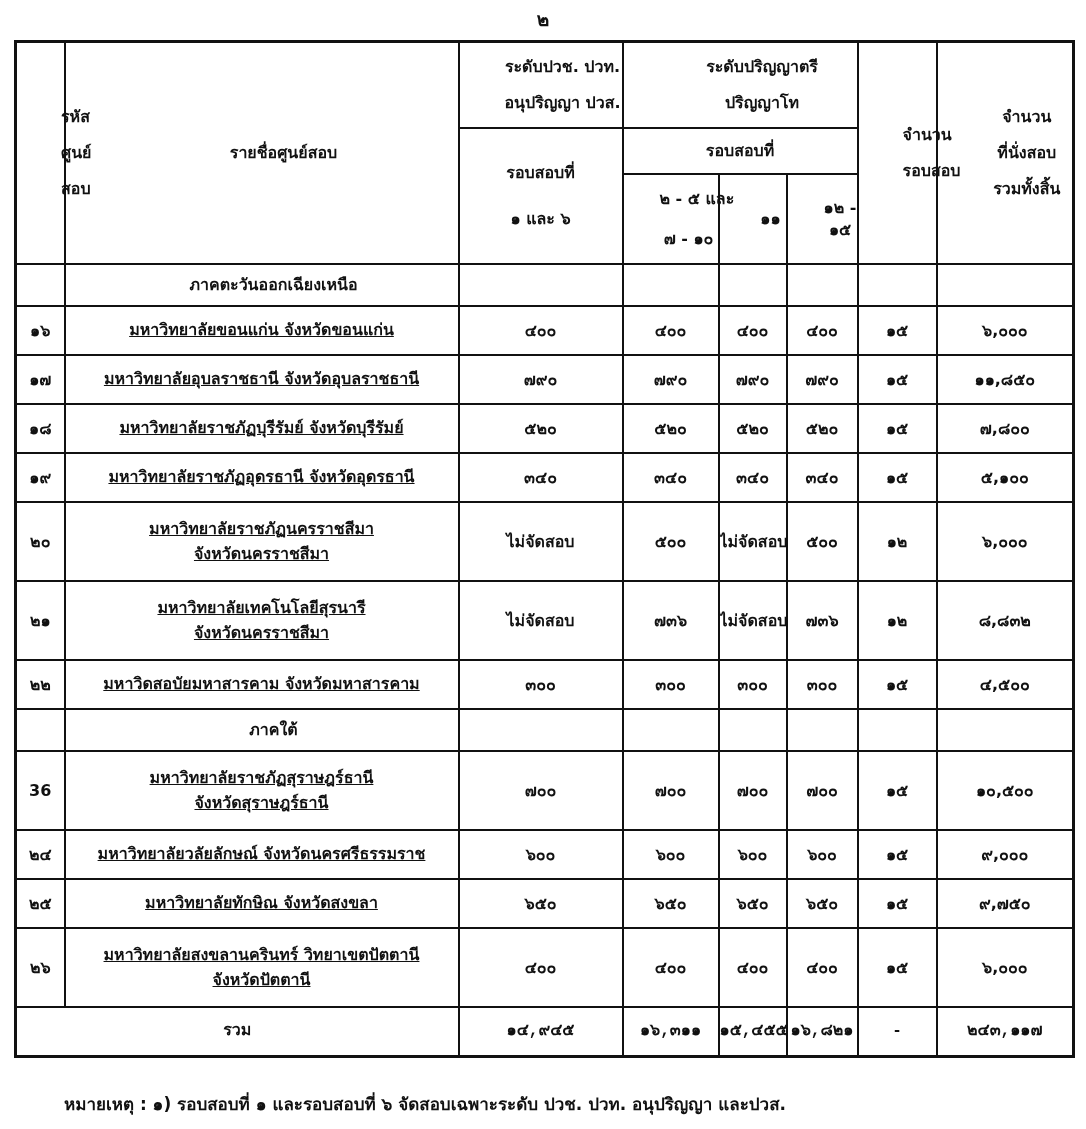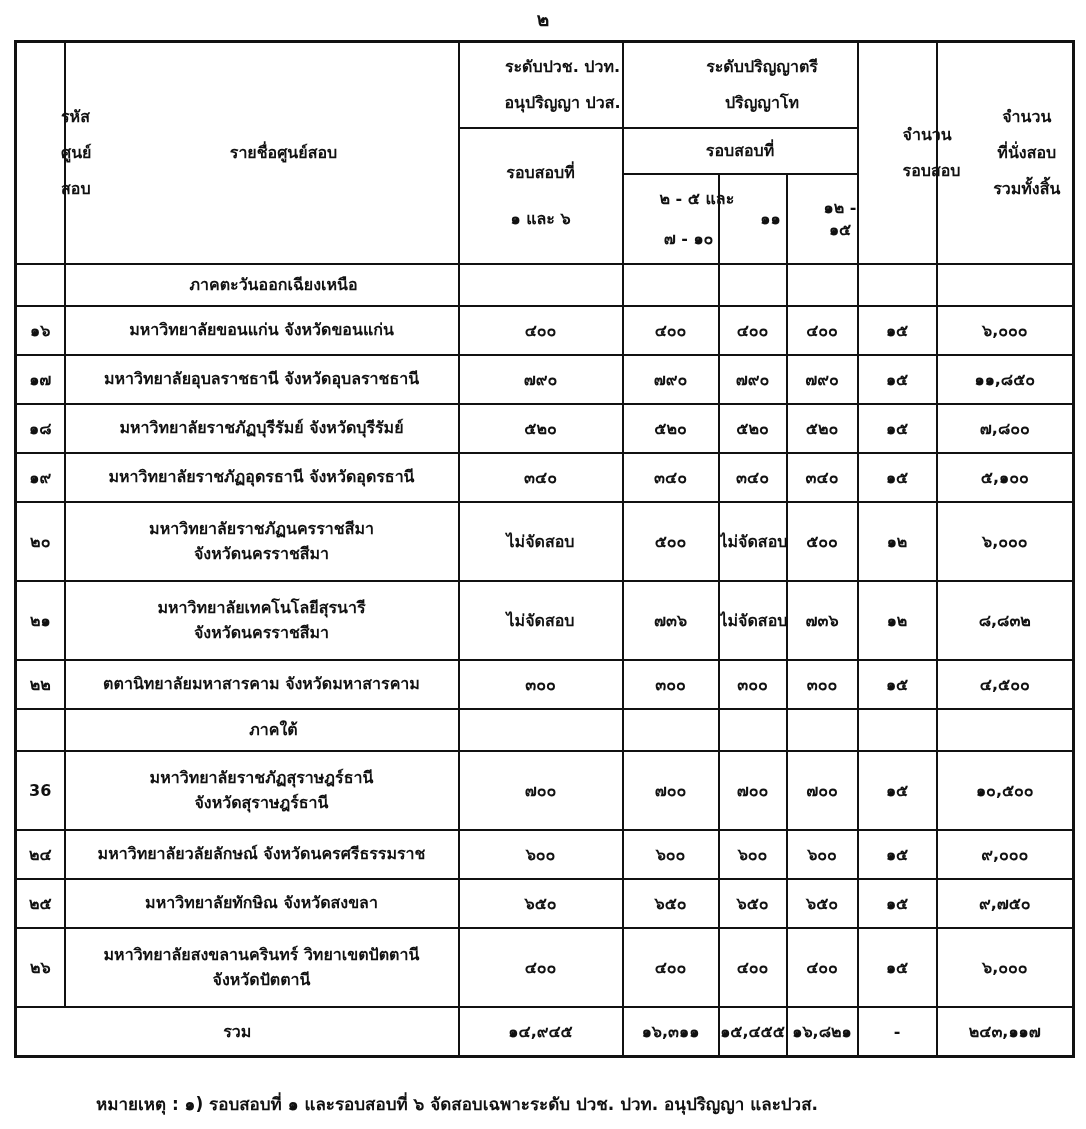--- a/index.html
+++ b/index.html
@@ -42,30 +42,31 @@
   .round-combo .hdr-line + .hdr-line{margin-top:10px;}
   .twoline-40 .hdr-line{line-height:40px;}
   .sec-row td{height:40px;padding-left:24px;}
   .sec-title{text-align:center;font-weight:bold;white-space:nowrap;}
   .row-single td{height:47px;}
   .row-double td{height:77px;}
   .name-cell{
     text-align:left;
     padding-left:7px;
     padding-right:4px;
+    text-decoration:underline;
   }
   .name-line{display:block;line-height:1.55;white-space:nowrap;}
   .num{white-space:nowrap;}
-  .total-row td{height:47px;}
+  .total-row td{height:47px;font-family:Liberation Mono, monospace;}
   .footnotes{
     margin-top:26px;
     font-size:17px;
     font-weight:bold;
   }
-  .footnote-line1{margin-left:96px;line-height:40px;white-space:nowrap;}
+  .footnote-line1{margin-left:64px;line-height:40px;white-space:nowrap;}
   .footnote-line2{margin-left:130px;line-height:40px;white-space:nowrap;}
 </style>
 </head>
 <body>
 
 <div class="page-number">๒</div>
 
 <table class="exam-table">
   <colgroup>
     <col style="width:49px">
@@ -205,21 +206,21 @@
     <td class="num">ไม่จัดสอบ</td>
     <td class="num">๗๓๖</td>
     <td class="num">ไม่จัดสอบ</td>
     <td class="num">๗๓๖</td>
     <td class="num">๑๒</td>
     <td class="num">๘,๘๓๒</td>
   </tr>
   <tr class="row-single">
     <td class="num">๒๒</td>
     <td class="name-cell">
-          <span class="name-line">ตตานิทยาลัยมหาสารคาม จังหวัดมหาสารคาม</span>
+          <span class="name-line">มหาวิดสอบัยมหาสารคาม จังหวัดมหาสารคาม</span>
           <span class="name-line"></span>
         </td>
     <td class="num">๓๐๐</td>
     <td class="num">๓๐๐</td>
     <td class="num">๓๐๐</td>
     <td class="num">๓๐๐</td>
     <td class="num">๑๕</td>
     <td class="num">๔,๕๐๐</td>
   </tr>
 

